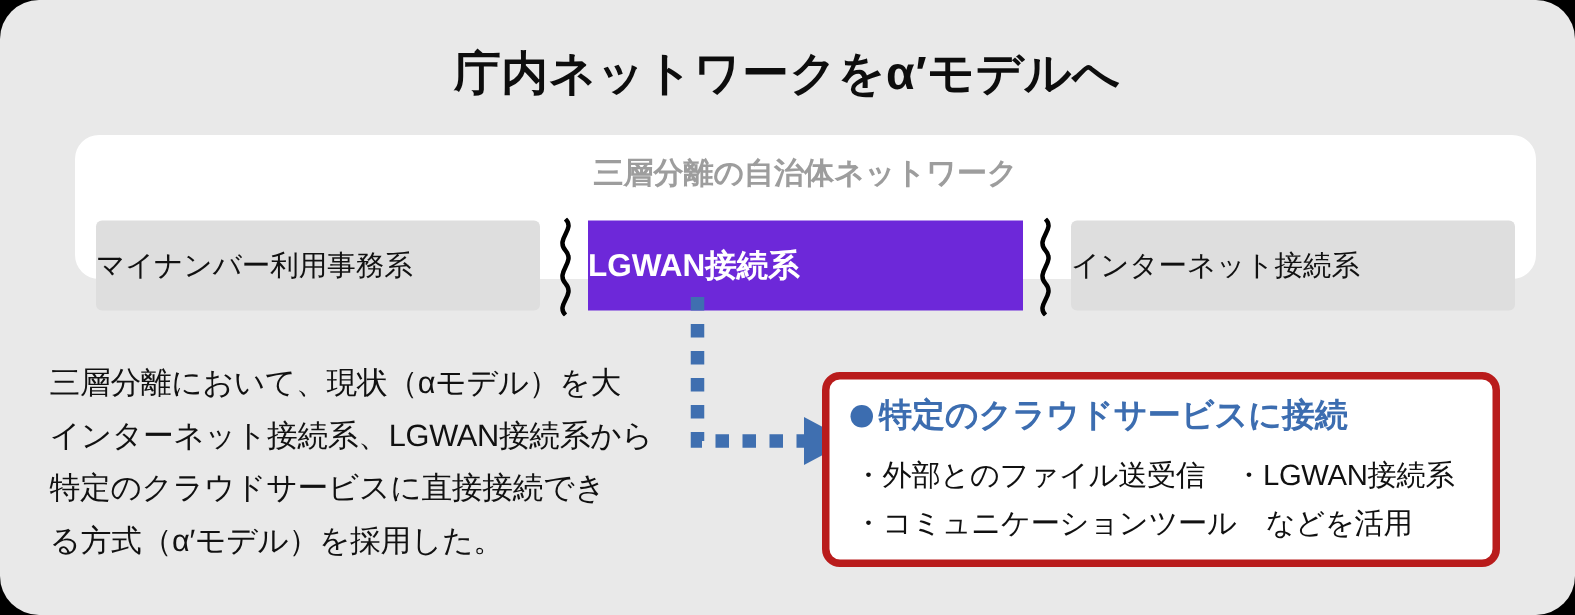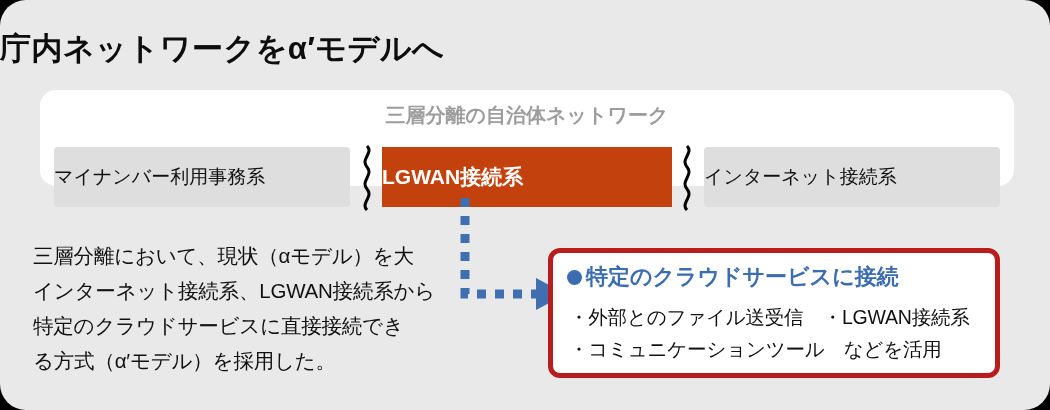--- a/index.html
+++ b/index.html
@@ -32,31 +32,32 @@
     border-radius: 26px;
     overflow: hidden;
   }
 
   
   .figure-title {
     position: absolute;
     left: 0;
     top: 28px;
     width: 1050px;
+    text-align: center;
     font-size: 31px;
     font-weight: bold;
     color: #0d0d0d;
     letter-spacing: 0.5px;
     white-space: nowrap;
   }
 
   
   .network-panel {
     position: absolute;
-    left: 40px;
+    left: 50px;
     top: 90px;
     width: 974px;
     height: 96px;
     background: #ffffff;
     border-radius: 16px;
   }
   .panel-heading {
     position: absolute;
     left: 0;
     top: 12px;
@@ -84,21 +85,21 @@
     justify-content: flex-start;
     font-size: 19px;
     white-space: nowrap;
   }
   .zone-plain {
     background: #dedede;
     color: #111111;
     border-radius: 4px;
   }
   .zone-highlight {
-    background: #c2410c;
+    background: #6d28d9;
     color: #ffffff;
     font-weight: bold;
     font-size: 21px;
   }
   .zone-left  { left: 0px;   width: 296px; }
   .zone-mid   { left: 328px; width: 290px; }
   .zone-right { left: 650px; width: 296px; }
 
   .wave-sep {
     position: absolute;

